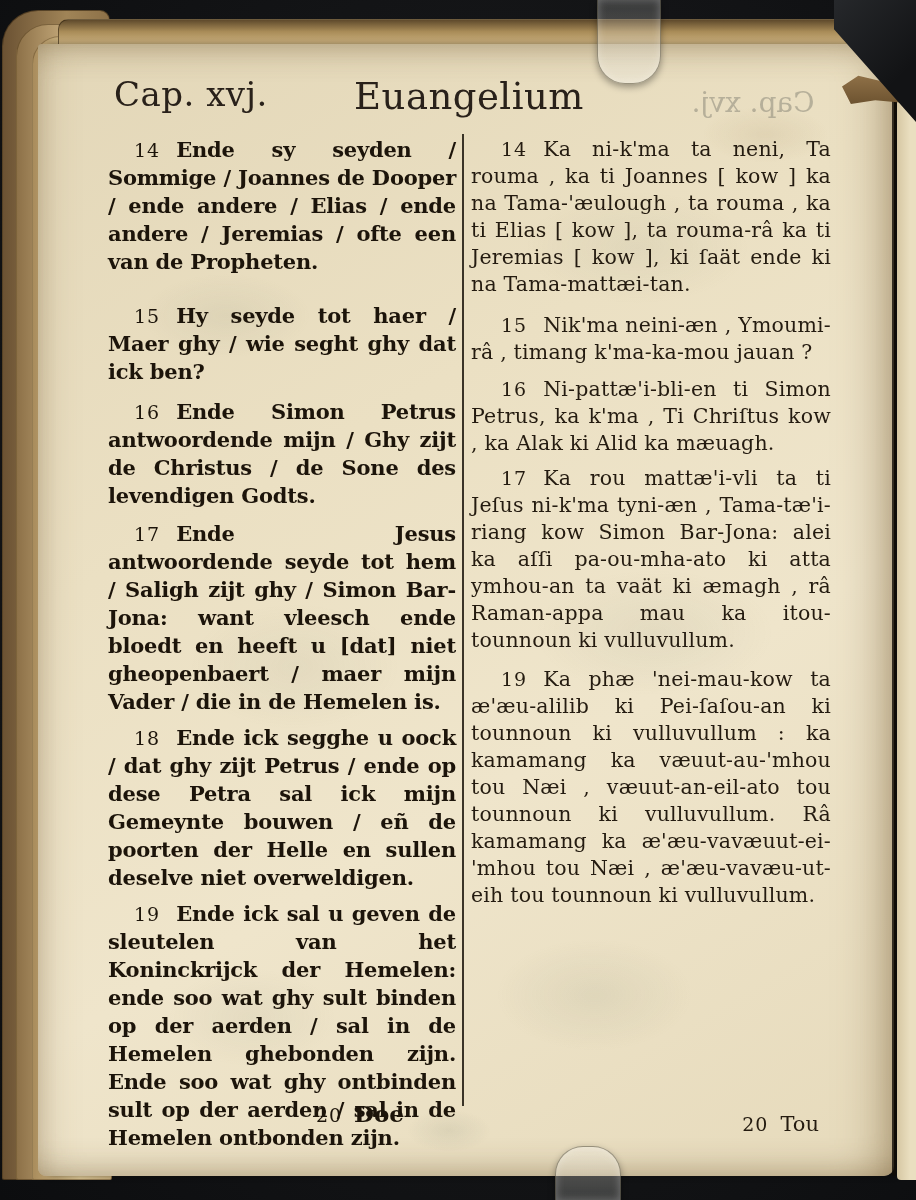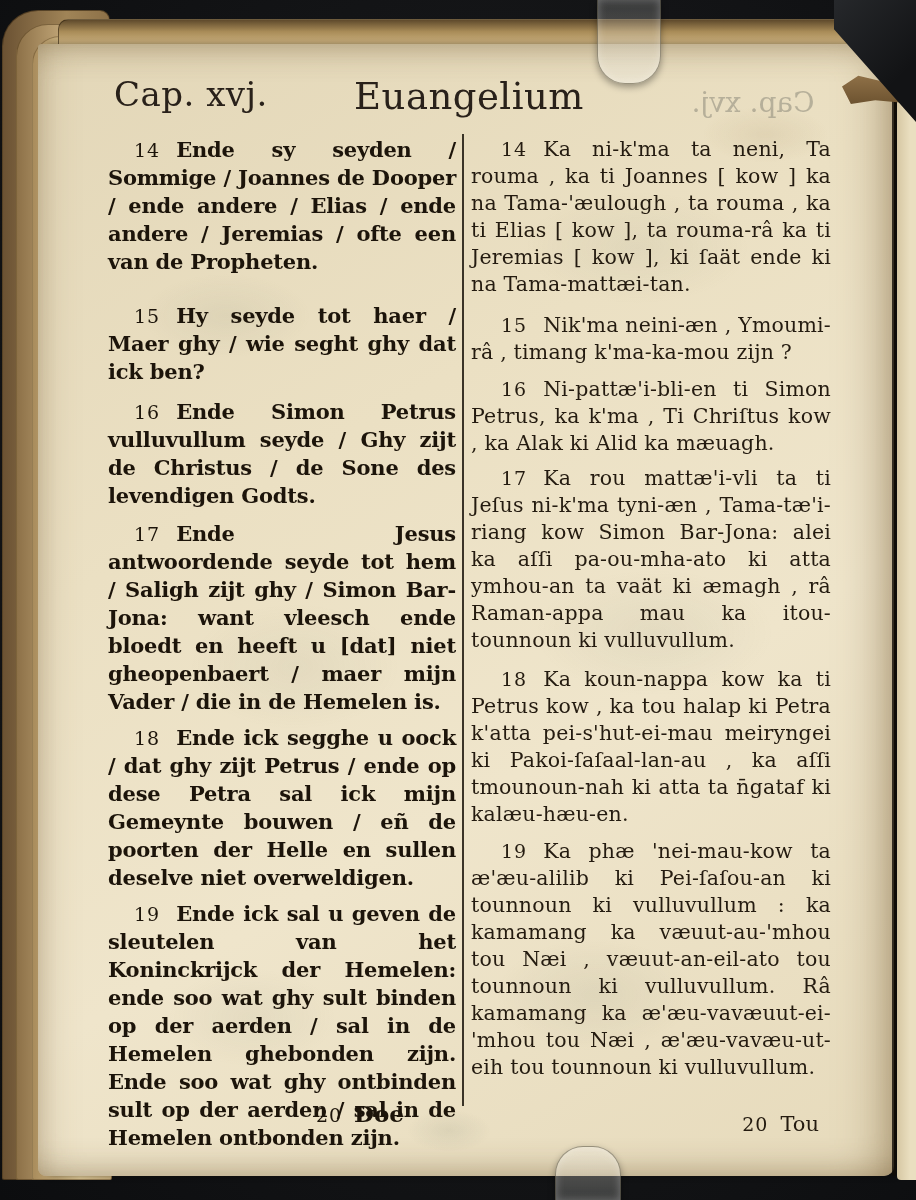--- a/index.html
+++ b/index.html
@@ -107,32 +107,31 @@
 
     <div class="header-chapter">Cap. xvj.</div>
     <div class="header-title">Euangelium</div>
     <div class="ghost-header">Cap. xvj.</div>
 
     <div class="column-rule"></div>
 
     <div class="col col-left bl">
       <p class="verse v14"><span class="vnum">14</span><span>Ende sy seyden / Sommige / Joannes de Dooper / ende andere / Elias / ende andere / Jeremias / ofte een van de Propheten.</span></p>
       <p class="verse v15"><span class="vnum">15</span><span>Hy seyde tot haer / Maer ghy / wie seght ghy dat ick ben?</span></p>
-      <p class="verse v16"><span class="vnum">16</span><span>Ende Simon Petrus vulluvullum seyde / Ghy zijt de Christus / de Sone des levendigen Godts.</span></p>
+      <p class="verse v16"><span class="vnum">16</span><span>Ende Simon Petrus antwoordende mijn / Ghy zijt de Christus / de Sone des levendigen Godts.</span></p>
       <p class="verse v17"><span class="vnum">17</span><span>Ende Jesus antwoordende seyde tot hem / Saligh zijt ghy / Simon Bar-Jona: want vleesch ende bloedt en heeft u [dat] niet gheopenbaert / maer mijn Vader / die in de Hemelen is.</span></p>
       <p class="verse v18"><span class="vnum">18</span><span>Ende ick segghe u oock / dat ghy zijt Petrus / ende op dese Petra sal ick mijn Gemeynte bouwen / eñ de poorten der Helle en sullen deselve niet overweldigen.</span></p>
       <p class="verse v19"><span class="vnum">19</span><span>Ende ick sal u geven de sleutelen van het Koninckrijck der Hemelen: ende soo wat ghy sult binden op der aerden / sal in de Hemelen ghebonden zijn. Ende soo wat ghy ontbinden sult op der aerden / sal in de Hemelen ontbonden zijn.</span></p>
     </div>
 
     <div class="col col-right rm">
       <p class="verse v14"><span class="vnum">14</span><span>Ka ni-k'ma ta neni, Ta rouma , ka ti Joannes [ kow ] ka na Tama-'æulough , ta rouma , ka ti Elias [ kow ], ta rouma-râ ka ti Jeremias [ kow ], ki ſaät ende ki na Tama-mattæi-tan.</span></p>
-      <p class="verse v15"><span class="vnum">15</span><span>Nik'ma neini-æn , Ymoumi-râ , timang k'ma-ka-mou zijn ?</span></p>
+      <p class="verse v15"><span class="vnum">15</span><span>Nik'ma neini-æn , Ymoumi-râ , timang k'ma-ka-mou jauan ?</span></p>
       <p class="verse v16"><span class="vnum">16</span><span>Ni-pattæ'i-bli-en ti Simon Petrus, ka k'ma , Ti Chriſtus kow , ka Alak ki Alid ka mæuagh.</span></p>
       <p class="verse v17"><span class="vnum">17</span><span>Ka rou mattæ'i-vli ta ti Jeſus ni-k'ma tyni-æn , Tama-tæ'i-riang kow Simon Bar-Jona: alei ka aſſi pa-ou-mha-ato ki atta ymhou-an ta vaät ki æmagh , râ Raman-appa mau ka itou-tounnoun ki vulluvullum.</span></p>
-      <p class="verse v18"><span class="vnum">18</span><span>Ka koun-nappa kow ka ti Petrus kow , ka tou halap ki Petra k'atta pei-s'hut-ei-mau meiryngei ki Pakoi-ſaſaal-lan-au , ka aſſi tmounoun-nah ki atta ta n̄gataf ki kalæu-hæu-en.</span></p>
       <p class="verse v19"><span class="vnum">19</span><span>Ka phæ 'nei-mau-kow ta æ'æu-alilib ki Pei-ſaſou-an ki tounnoun ki vulluvullum : ka kamamang ka væuut-au-'mhou tou Næi , væuut-an-eil-ato tou tounnoun ki vulluvullum. Râ kamamang ka æ'æu-vavæuut-ei-'mhou tou Næi , æ'æu-vavæu-ut-eih tou tounnoun ki vulluvullum.</span></p>
     </div>
 
     <div class="catchword catch-left"><span class="cnum">20</span><span class="cword">Doe</span></div>
     <div class="catchword catch-right"><span class="cnum">20</span><span class="cword">Tou</span></div>
   </div>
 
   <div class="crease"></div>
   <div class="next-page"></div>
   <div class="binding-scrap"></div>

